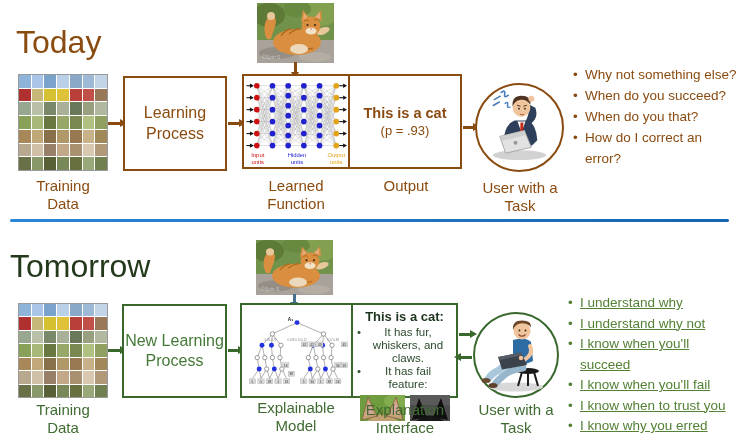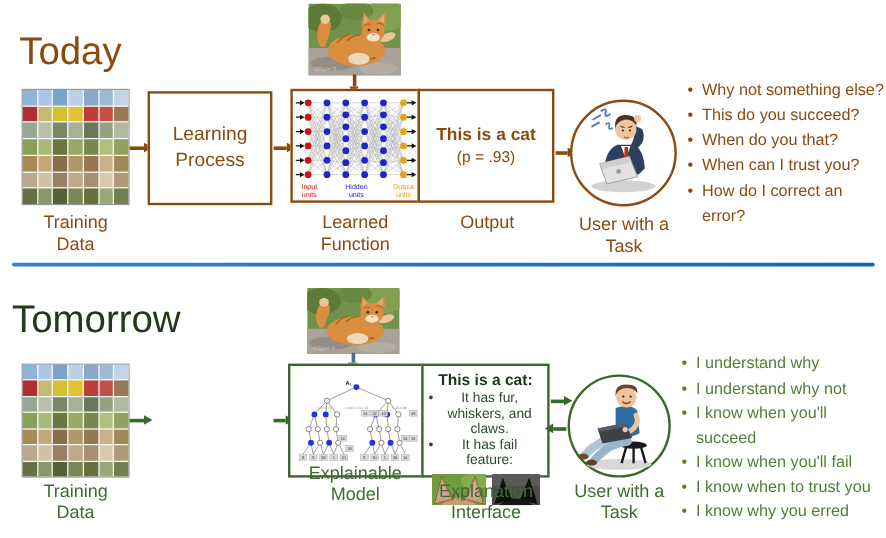--- a/index.html
+++ b/index.html
@@ -26,41 +26,41 @@
   .out-sub{font-size:13px;margin-top:2px;}
 
   .caption{position:absolute;text-align:center;font-size:15px;line-height:1.22;}
   .caption.brown{color:var(--brown);}
   .caption.green{color:var(--green-cap);}
   #cap-training1{left:28px;top:177px;width:70px;}
   #cap-learned{left:251px;top:177px;width:90px;}
   #cap-output{left:366px;top:177px;width:80px;}
   #cap-user1{left:478px;top:179px;width:84px;}
   #cap-training2{left:28px;top:401px;width:70px;}
-  #cap-explainable{left:246px;top:386px;width:100px;}
+  #cap-explainable{left:246px;top:399px;width:100px;}
   #cap-interface{left:355px;top:401px;width:100px;}
   #cap-user2{left:474px;top:401px;width:84px;}
 
   .tgrid{position:absolute;display:grid;grid-template-columns:repeat(7,1fr);
          grid-template-rows:repeat(7,1fr);gap:1px;background:#fff;border:1px solid #999;box-sizing:border-box;}
   #grid1{left:18px;top:74px;width:90px;height:97px;}
   #grid2{left:18px;top:303px;width:90px;height:95px;}
 
   .user-circle{position:absolute;border-radius:50%;background:#fff;box-sizing:border-box;}
   #user1{left:475px;top:83px;width:89px;height:89px;border:2px solid var(--brown);}
   #user2{left:473px;top:312px;width:86px;height:86px;border:2.5px solid var(--green-border);}
   .user-circle svg{width:100%;height:100%;display:block;}
 
   ul.plist{position:absolute;margin:0;padding:0;list-style:none;font-size:13.5px;}
   .plist li{position:relative;padding-left:13px;}
   .plist li::before{content:"•";position:absolute;left:1px;}
   #questions{left:572px;top:64px;width:166px;color:var(--brown);}
   #questions li{line-height:21px;}
   #statements{left:567px;top:293px;width:171px;color:var(--green-list);}
-  #statements li{line-height:20.5px;}
+  #statements li{line-height:20.5px;text-decoration:underline;}
 
   .ar{position:absolute;background:var(--ac);}
   .ar-r{height:2.5px;}
   .ar-r::after{content:"";position:absolute;right:-7px;top:50%;transform:translateY(-50%);
     border-left:7px solid var(--ac);border-top:4.5px solid transparent;border-bottom:4.5px solid transparent;}
   .ar-l{height:2.5px;}
   .ar-l::before{content:"";position:absolute;left:-7px;top:50%;transform:translateY(-50%);
     border-right:7px solid var(--ac);border-top:4.5px solid transparent;border-bottom:4.5px solid transparent;}
   .ar-d{width:2.5px;}
   .ar-d::after{content:"";position:absolute;bottom:-7px;left:50%;transform:translateX(-50%);
@@ -489,23 +489,22 @@
  <path d="M43.5,29.5 q2,1.6 4,0.2" stroke="#a05a3a" stroke-width="1" fill="none"></path>
  <polygon points="23,52 48,46 55,63 29,69" fill="#e2e2e2" stroke="#9a9a9a" stroke-width="0.8"></polygon>
  <polygon points="23,52 48,46 49.5,50.5 25.5,56.5" fill="#cfcfcf"></polygon>
  <circle cx="39" cy="58.5" r="2" fill="#9a9a9a"></circle>
 </svg>
     </div>
   <div id="cap-user1" class="caption brown">User with a Task</div>
 
   <ul id="questions" class="plist">
     <li>Why not something else?</li>
-    <li>This do you succeed?</li>
+    <li>When do you succeed?</li>
     <li>When do you that?</li>
-    <li>When can I trust you?</li>
     <li>How do I correct an error?</li>
   </ul>
 
   <div id="divider"></div>
 
   <div id="title-tomorrow" class="title">Tomorrow</div>
 
   <div id="cat2" class="catimg">
       <svg viewBox="0 0 77 60" preserveAspectRatio="none">
  <rect width="77" height="60" fill="#71924a"></rect>
@@ -584,20 +583,23 @@
       <div style="background: rgb(88, 96, 56);"></div>
       <div style="background: rgb(120, 136, 88);"></div>
       <div style="background: rgb(104, 112, 64);"></div>
       <div style="background: rgb(152, 168, 120);"></div>
       <div style="background: rgb(112, 128, 80);"></div>
     </div>
   <div id="cap-training2" class="caption green">Training Data</div>
 
   <div class="ar ar-r a-green" style="left:108px;top:349px;width:12px;"></div>
 
+  <div id="box-newlearning" class="box green">
+    <div class="proc">New Learning Process</div>
+  </div>
 
   <div class="ar ar-r a-green" style="left:228px;top:349px;width:10px;"></div>
 
   <div id="box-explainable" class="box green">
     <div id="tree-art"><svg viewBox="0 0 113 76" width="100%" height="100%">
           <line x1="56" y1="8" x2="30" y2="20" stroke="#555" stroke-width="0.5"></line>
           <line x1="30" y1="20" x2="19" y2="32" stroke="#555" stroke-width="0.5"></line>
           <line x1="30" y1="20" x2="29" y2="32" stroke="#555" stroke-width="0.5"></line>
           <line x1="30" y1="20" x2="39" y2="32" stroke="#555" stroke-width="0.5"></line>
           <line x1="19" y1="32" x2="14" y2="45" stroke="#555" stroke-width="0.5"></line>

